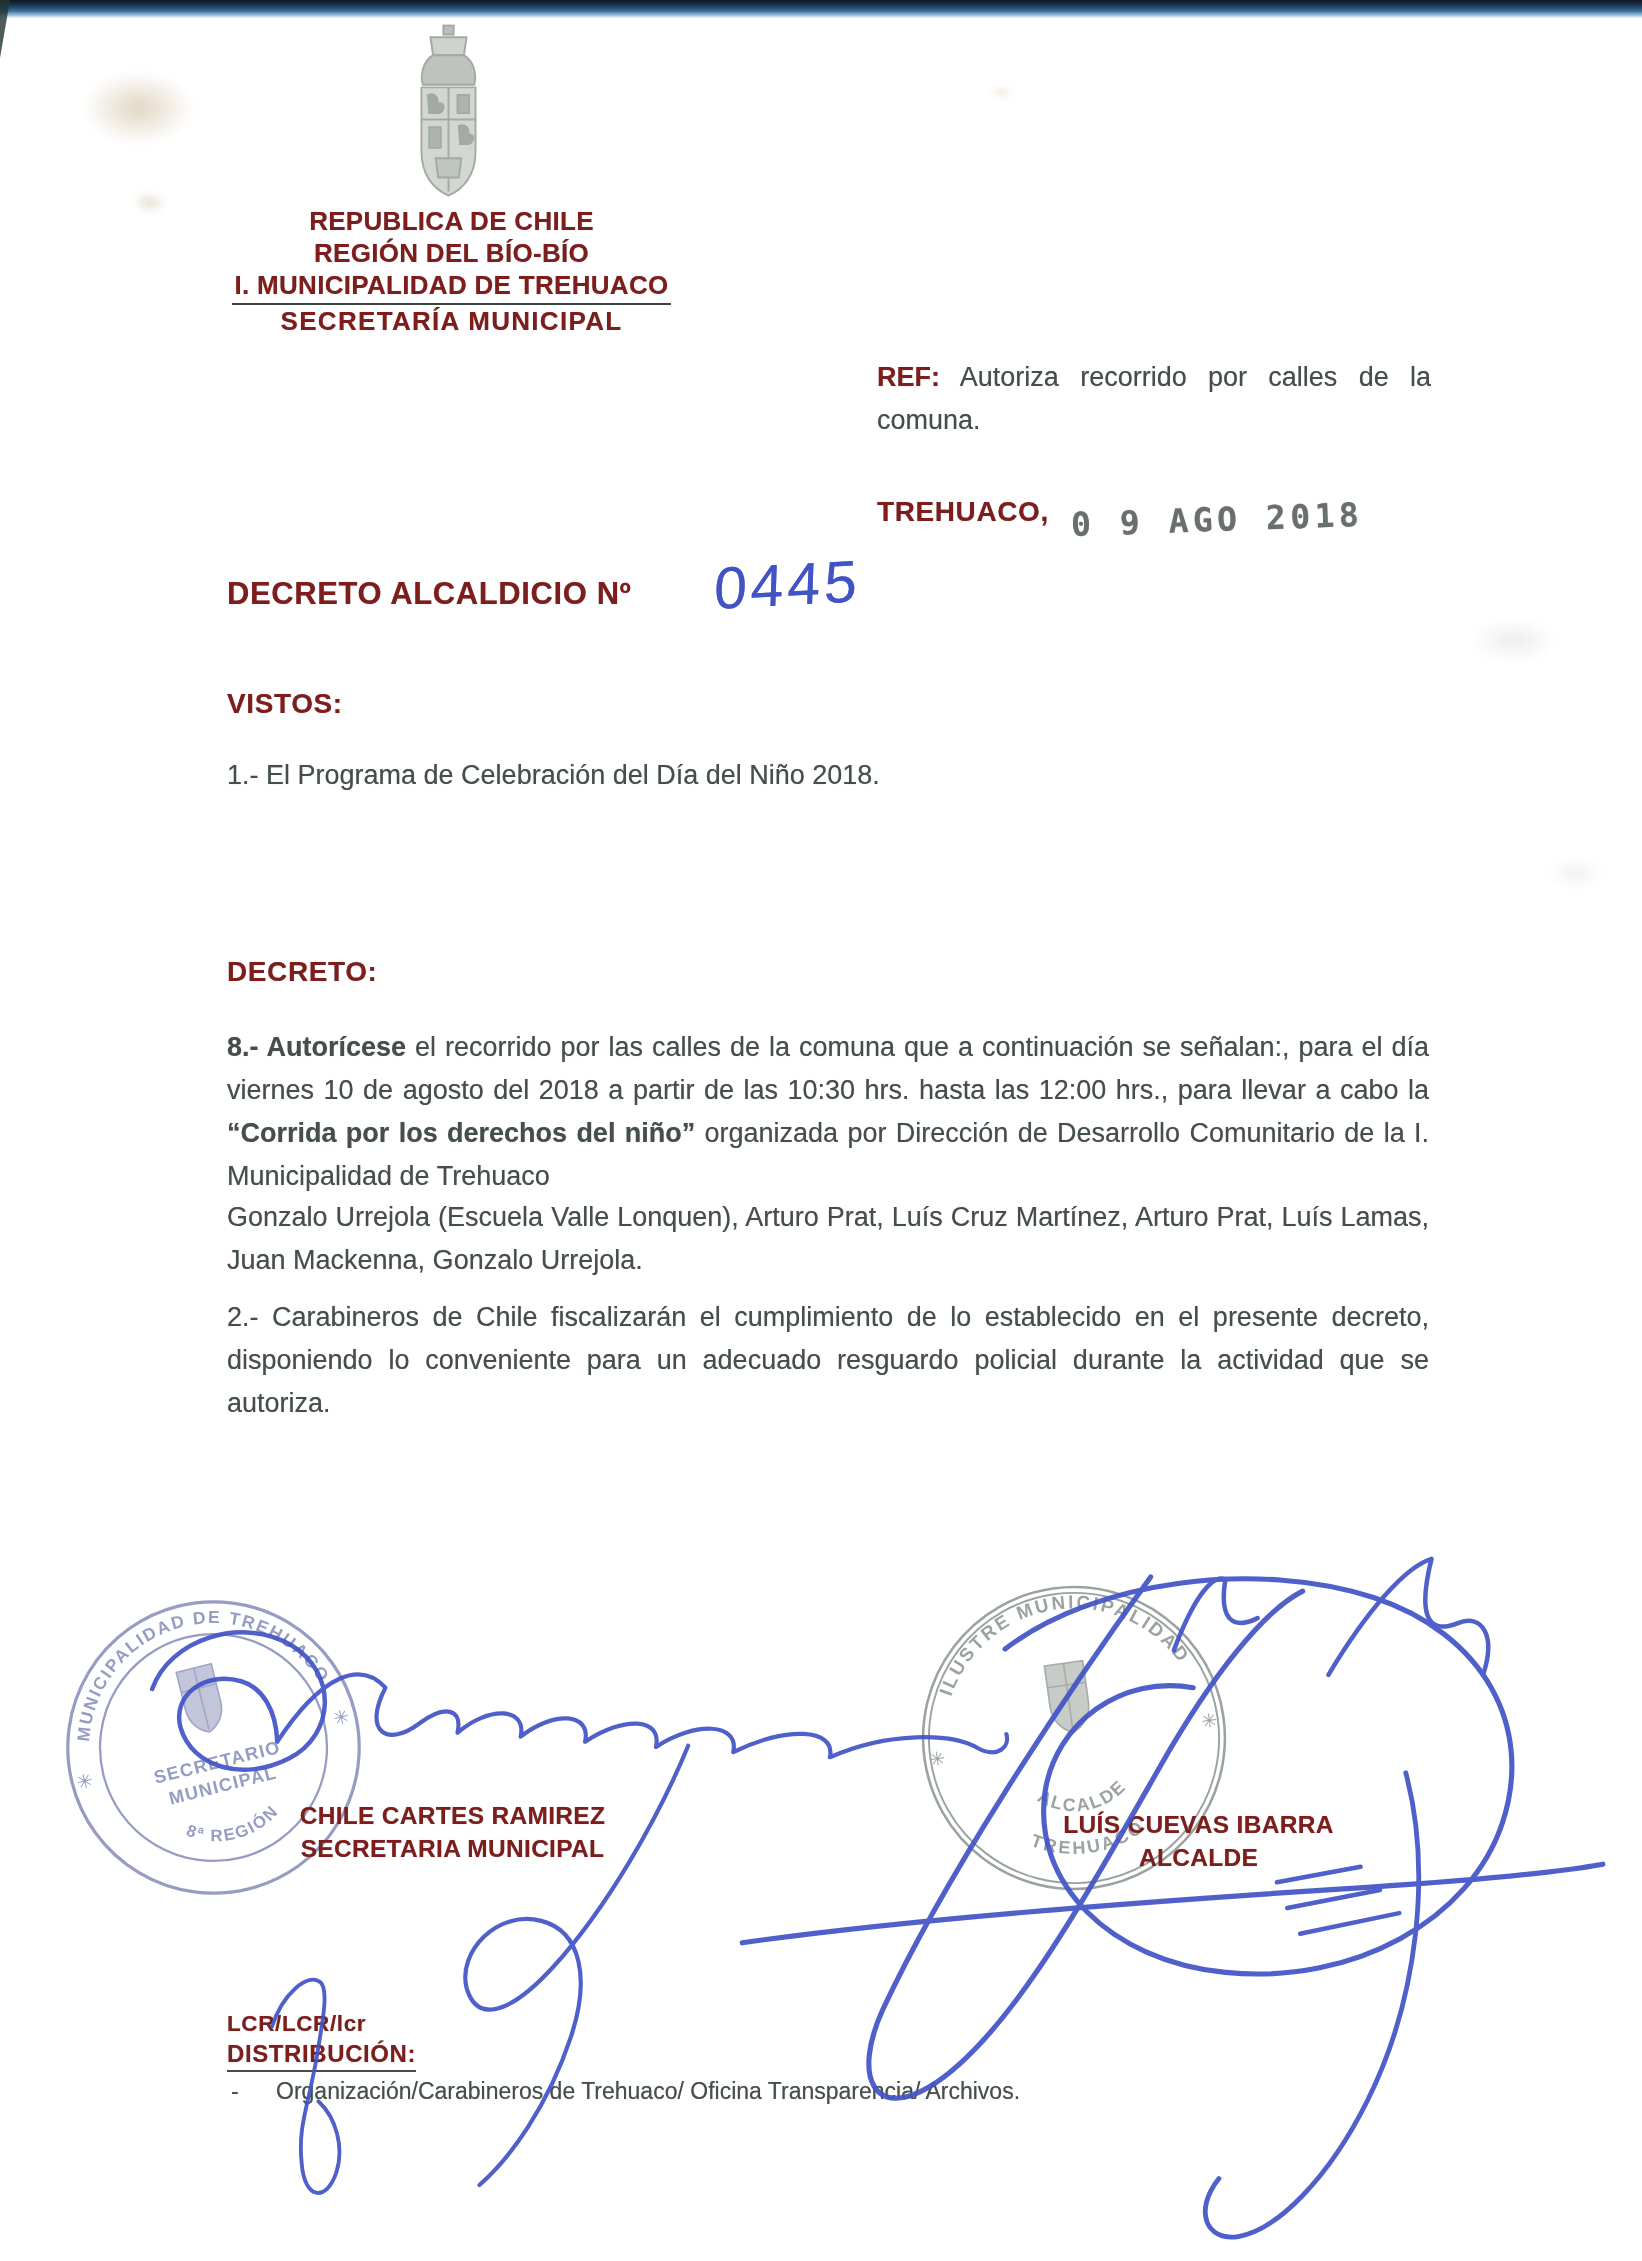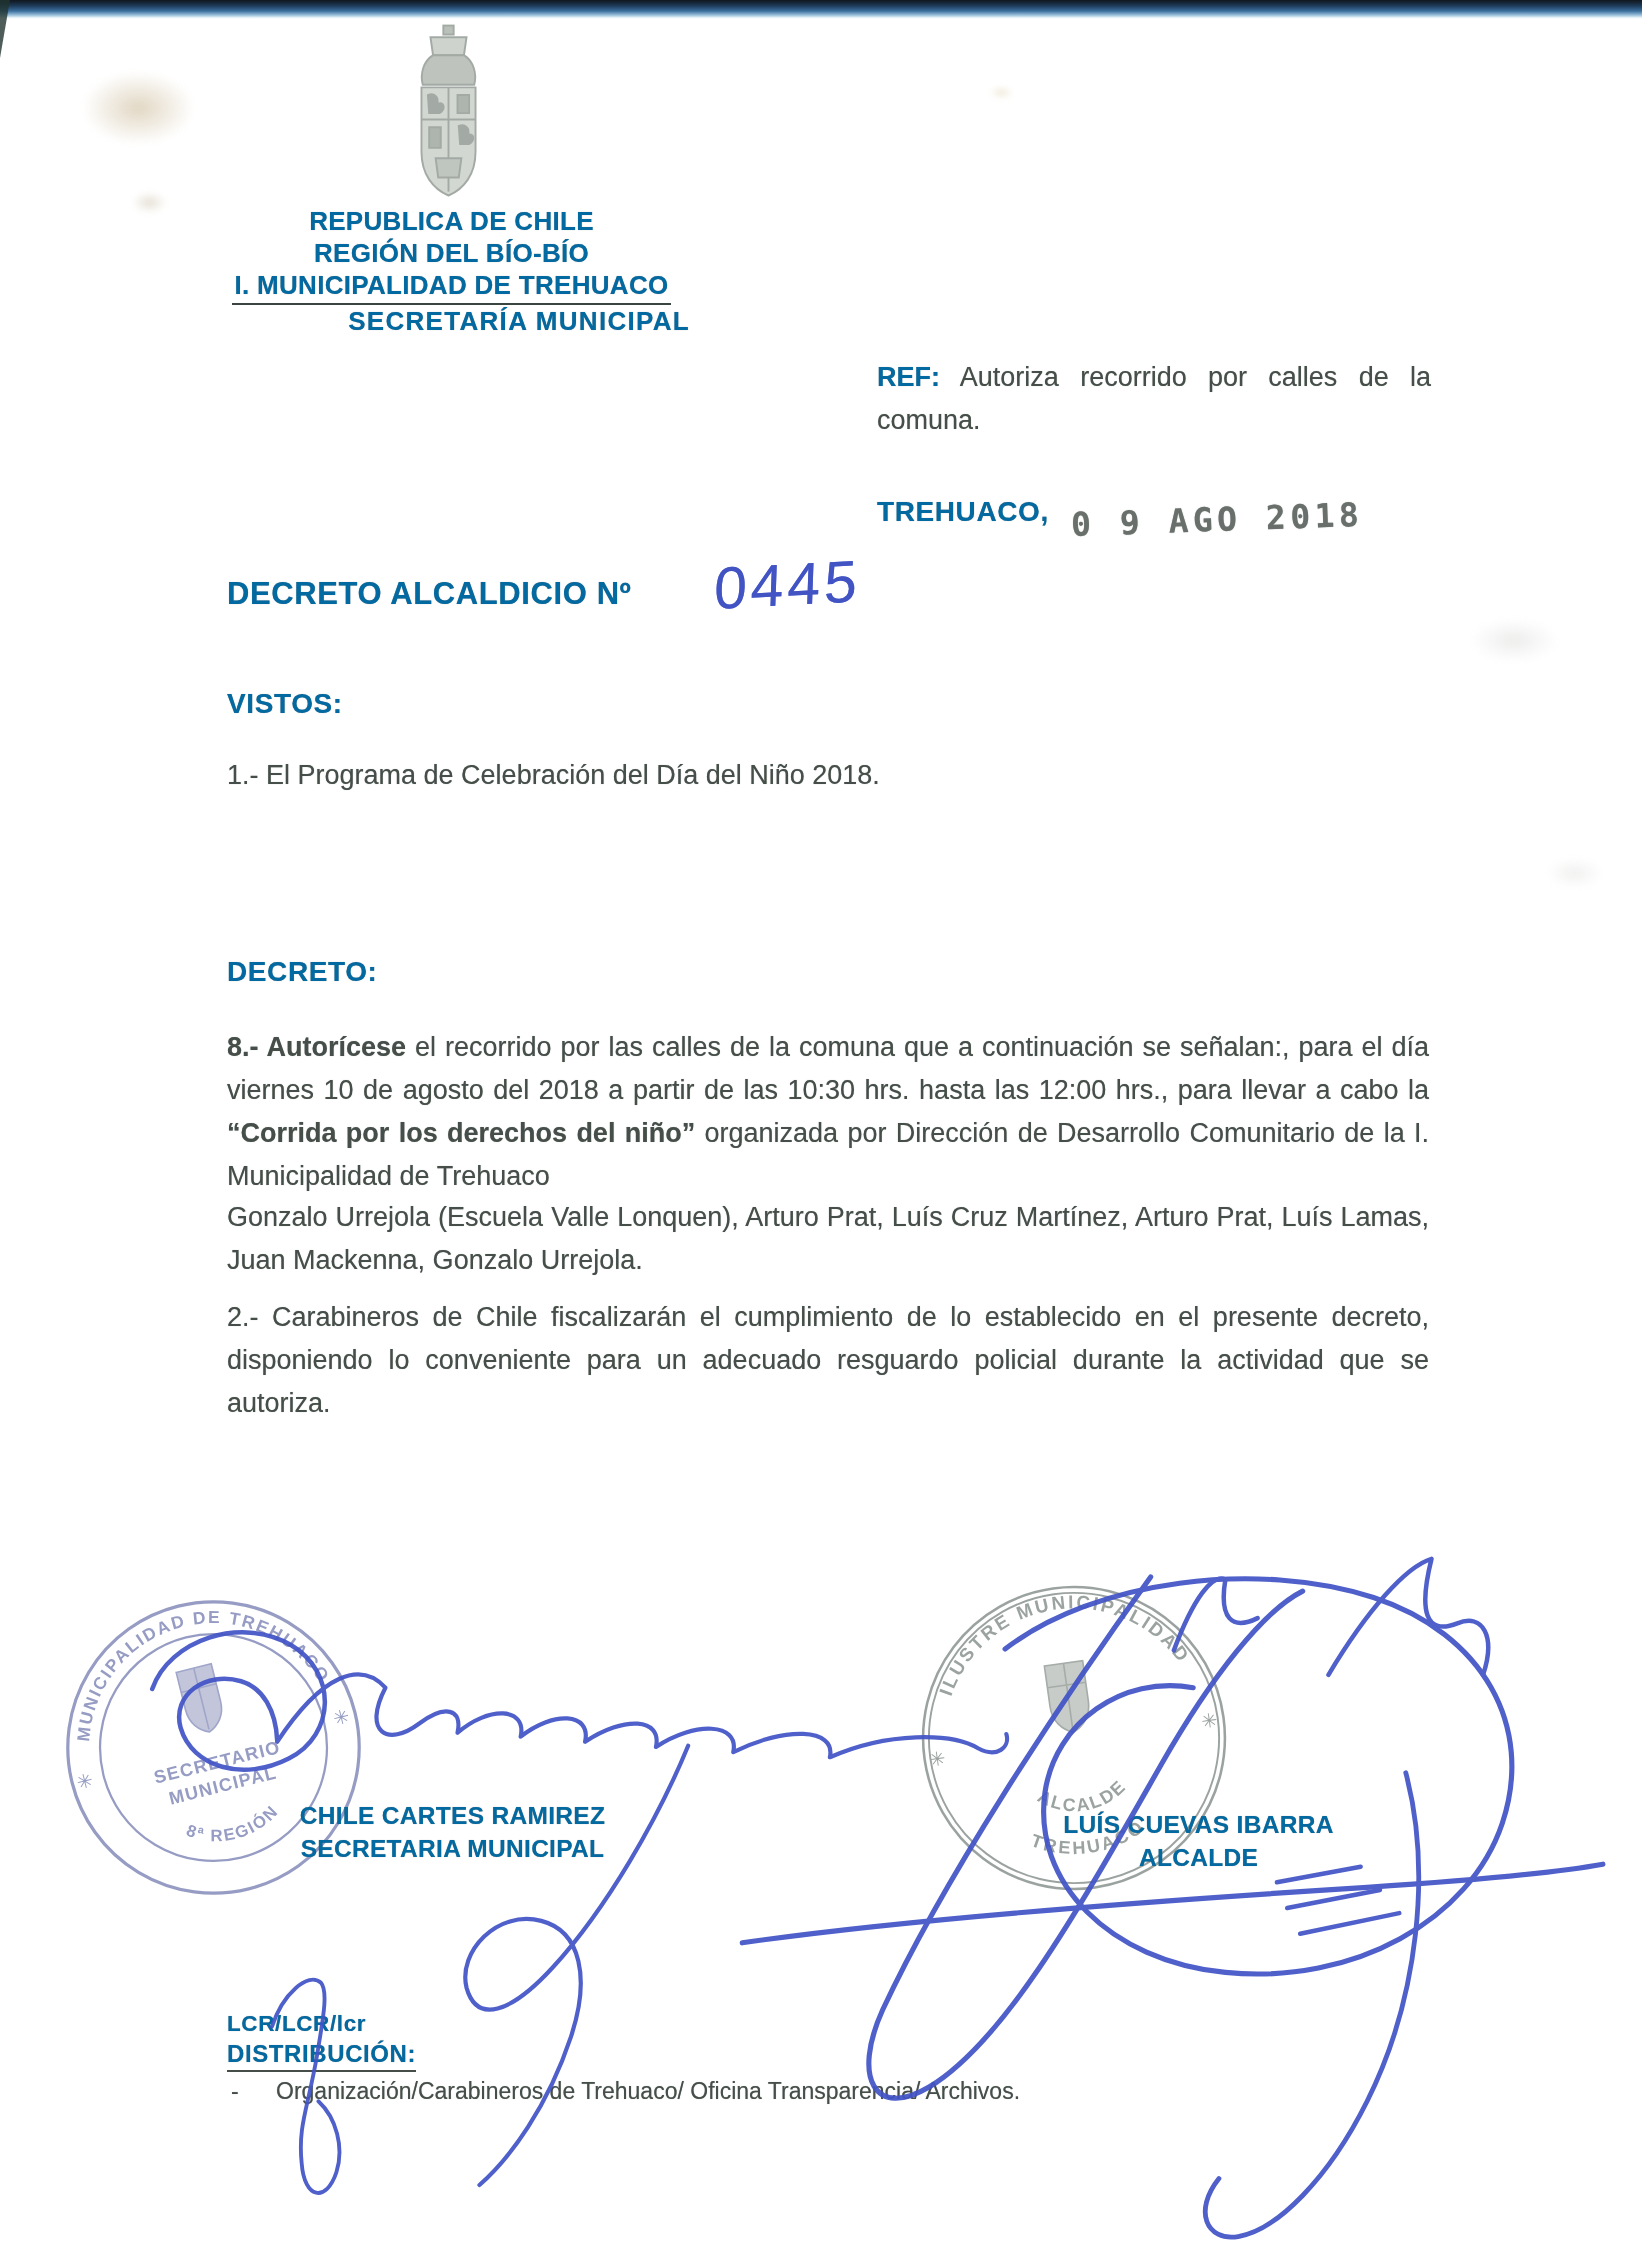--- a/index.html
+++ b/index.html
@@ -2,21 +2,21 @@
 <html style="font-size:10.3px"><head>
 <meta charset="utf-8">
 <style>
   html,body{margin:0;padding:0;background:#888;}
   .page{
     position:relative; width:1643px; height:2261px; background:#ffffff;
     font-family:"Liberation Sans", sans-serif; overflow:hidden;
   }
   .abs{position:absolute;}
   .toner{color:#454e48; text-shadow:0 0 0.8px rgba(69,78,72,.55);}
-  .toner-dark{color:#0369a1; text-shadow:0 0 0.8px rgba(59,69,63,.6);}
+  .toner-dark{color:#7f1d1d; text-shadow:0 0 0.8px rgba(59,69,63,.6);}
 
   
   .scan-band{left:0;top:0;width:1643px;height:19.3px;
     background:linear-gradient(180deg,#10161d 0%,#1d3a57 30%,#3c6f9e 58%,#9cc2dc 80%,#e9f2f8 93%,#ffffff 100%);}
   .corner-sliver{left:0;top:0;width:0;height:0;border-top:58px solid #223530;border-right:10.3px solid transparent;opacity:.8;}
   .smudge{border-radius:50%;filter:blur(3.2px);}
 
   
   .header-block{left:213px;top:205px;width:477px;text-align:center;font-weight:bold;font-size:26px;line-height:32px;letter-spacing:0.3px;}
   .hdr-underline{display:inline-block;border-bottom:2.6px solid #3b453f;padding:0 2.6px 1.9px 2.6px;}
@@ -80,21 +80,21 @@
       <path d="M50 162 L68 162 L68 194 L50 194 Z" fill="#9aa39c"></path>
       <path d="M96 160 C106 156 114 164 110 174 C120 170 122 182 112 188 L98 188 Z" fill="#8d968f"></path>
       <path d="M60 210 L100 210 L96 240 L64 240 Z" fill="#b0b7b0"></path>
     </g>
   </svg>
 
   <div class="abs header-block toner-dark">
     <div>REPUBLICA DE CHILE</div>
     <div>REGIÓN DEL BÍO-BÍO</div>
     <div><span class="hdr-underline">I. MUNICIPALIDAD DE TREHUACO</span></div>
-    <div style="letter-spacing:1.3px;text-align:right;">SECRETARÍA MUNICIPAL</div>
+    <div style="letter-spacing:1.3px;">SECRETARÍA MUNICIPAL</div>
   </div>
 
   <div class="abs ref-block toner">
     <span class="ref-label toner-dark">REF:</span><span> Autoriza recorrido por calles de la comuna.</span>
   </div>
 
   <div class="abs dateline-city toner-dark">TREHUACO,</div>
   <div class="abs date-stamp">0 9 AGO 2018</div>
 
   <div class="abs decree-title toner-dark">DECRETO ALCALDICIO Nº</div>

